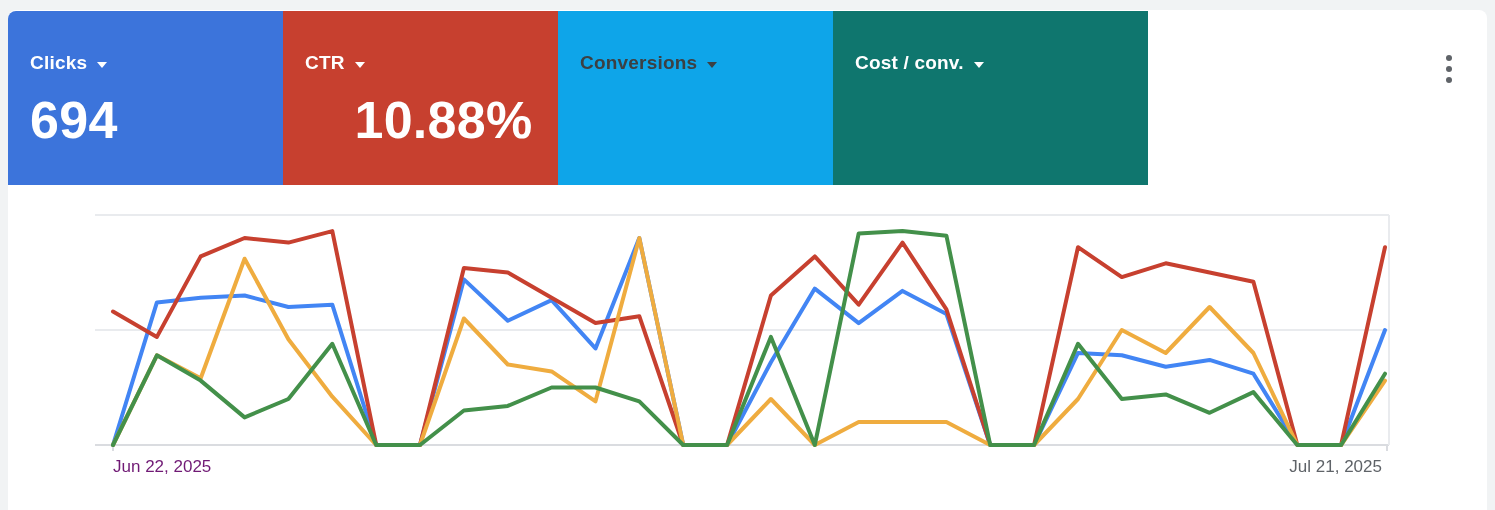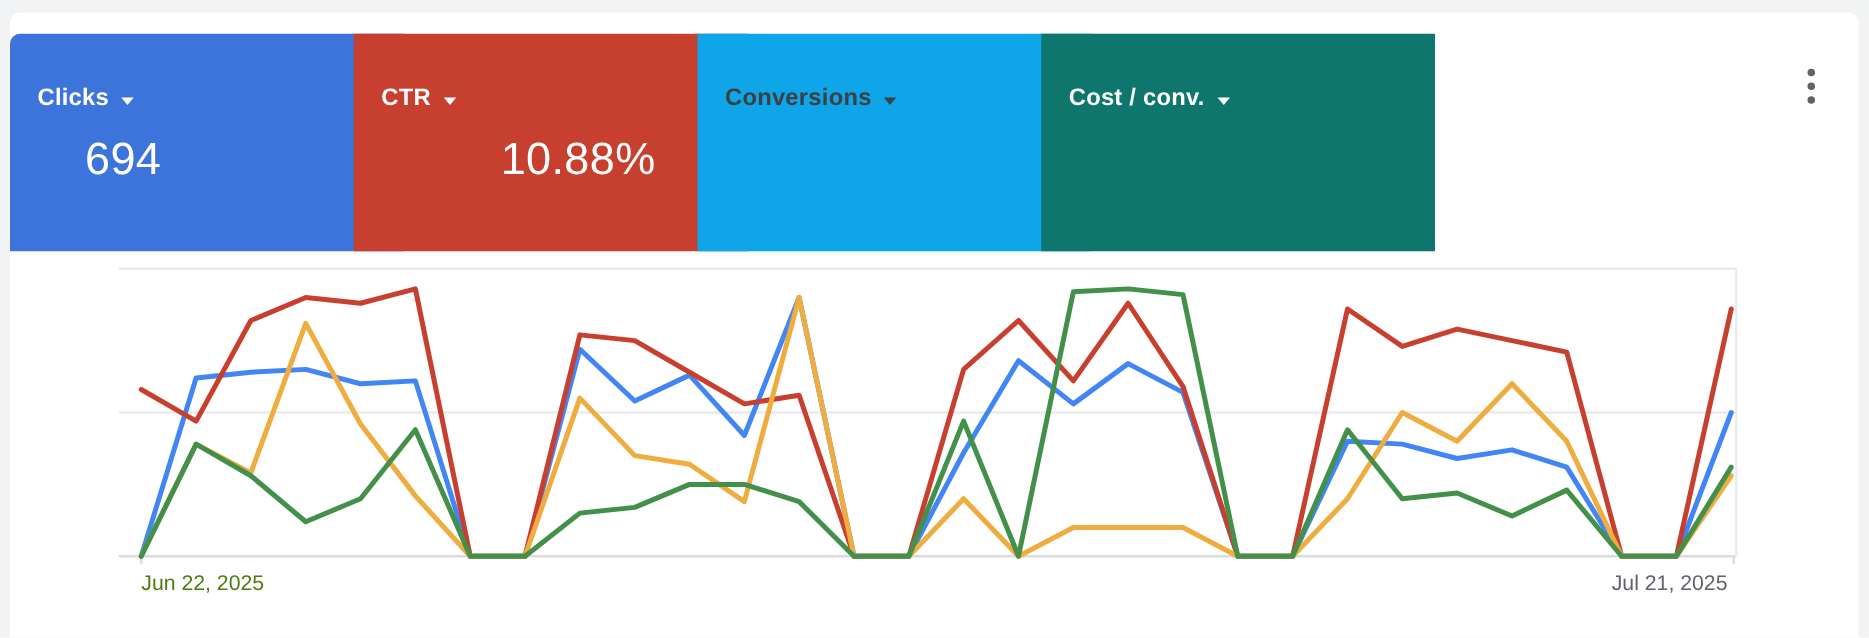--- a/index.html
+++ b/index.html
@@ -7,34 +7,34 @@
   body {
     width:1495px; height:510px; position:relative; overflow:hidden;
     background:#F1F3F4;
     font-family:"Liberation Sans", sans-serif;
   }
   .surface {
     position:absolute; left:8px; top:10px; width:1479px; height:500px;
     background:#FFFFFF; border-radius:8px 8px 0 0;
   }
   .metric-card {
-    position:absolute; top:27px; width:315px; height:174px;
+    position:absolute; top:11px; width:315px; height:174px;
     box-sizing:border-box; padding:41px 16px 0 22px; cursor:pointer;
   }
   .metric-card.first { border-top-left-radius:8px; }
   .card-label-row {
     display:flex; align-items:center;
     font-size:19px; font-weight:bold; letter-spacing:0.2px; line-height:22px;
   }
   .arrow {
     width:0; height:0; margin-left:10px; margin-top:4px;
     border-left:5.5px solid transparent; border-right:5.5px solid transparent;
     border-top:6.5px solid currentColor;
   }
-  .card-value { font-size:36px; font-weight:normal; margin-top:16px; letter-spacing:0.3px;margin-left:38px; }
+  .card-value { font-size:52px; font-weight:bold; margin-top:16px; letter-spacing:0.3px; }
   .kebab {
     position:absolute; left:1435px; top:46px; width:28px; height:46px;
     display:flex; flex-direction:column; align-items:center; justify-content:center;
     gap:5px; background:none; border:none; cursor:pointer; padding:0;
   }
   .kebab .dot { width:6px; height:6px; border-radius:50%; }
   svg.chart { position:absolute; left:0; top:0; pointer-events:none; }
   .grid { stroke:#E9EBEE; stroke-width:2; }
   .grid.base { stroke:#DADCE0; }
   .tick { stroke:#DADCE0; stroke-width:2; }
@@ -93,14 +93,14 @@
   <line class="tick" x1="113" y1="445" x2="113" y2="451"></line>
   <line class="tick" x1="1387" y1="445" x2="1387" y2="451"></line>
   <g>
       <polyline points="113.0,445.0 156.9,302.4 200.7,297.8 244.6,295.5 288.4,307.0 332.3,304.7 376.2,445.0 420.0,445.0 463.9,279.4 507.8,320.8 551.6,300.1 595.5,348.4 639.3,238.0 683.2,445.0 727.1,445.0 770.9,362.2 814.8,288.6 858.7,323.1 902.5,290.9 946.4,313.9 990.2,445.0 1034.1,445.0 1078.0,353.0 1121.8,355.3 1165.7,366.8 1209.6,359.9 1253.4,373.7 1297.3,445.0 1341.1,445.0 1385.0,330.0" fill="none" stroke="#4285F4" stroke-width="4" stroke-linejoin="round" stroke-linecap="round"></polyline>
       <polyline points="113.0,311.6 156.9,336.9 200.7,256.4 244.6,238.0 288.4,242.6 332.3,231.1 376.2,445.0 420.0,445.0 463.9,267.9 507.8,272.5 551.6,297.8 595.5,323.1 639.3,316.2 683.2,445.0 727.1,445.0 770.9,295.5 814.8,256.4 858.7,304.7 902.5,242.6 946.4,309.3 990.2,445.0 1034.1,445.0 1078.0,247.2 1121.8,277.1 1165.7,263.3 1209.6,272.5 1253.4,281.7 1297.3,445.0 1341.1,445.0 1385.0,247.2" fill="none" stroke="#C7402F" stroke-width="4" stroke-linejoin="round" stroke-linecap="round"></polyline>
       <polyline points="113.0,445.0 156.9,355.3 200.7,378.3 244.6,258.7 288.4,339.2 332.3,396.7 376.2,445.0 420.0,445.0 463.9,318.5 507.8,364.5 551.6,371.4 595.5,401.3 639.3,238.0 683.2,445.0 727.1,445.0 770.9,399.0 814.8,445.0 858.7,422.0 902.5,422.0 946.4,422.0 990.2,445.0 1034.1,445.0 1078.0,399.0 1121.8,330.0 1165.7,353.0 1209.6,307.0 1253.4,353.0 1297.3,445.0 1341.1,445.0 1385.0,380.6" fill="none" stroke="#EFAC3F" stroke-width="4" stroke-linejoin="round" stroke-linecap="round"></polyline>
       <polyline points="113.0,445.0 156.9,355.3 200.7,380.6 244.6,417.4 288.4,399.0 332.3,343.8 376.2,445.0 420.0,445.0 463.9,410.5 507.8,405.9 551.6,387.5 595.5,387.5 639.3,401.3 683.2,445.0 727.1,445.0 770.9,336.9 814.8,445.0 858.7,233.4 902.5,231.1 946.4,235.7 990.2,445.0 1034.1,445.0 1078.0,343.8 1121.8,399.0 1165.7,394.4 1209.6,412.8 1253.4,392.1 1297.3,445.0 1341.1,445.0 1385.0,373.7" fill="none" stroke="#43904A" stroke-width="4" stroke-linejoin="round" stroke-linecap="round"></polyline>
     </g>
 </svg>
 
-<div class="date-label start" style="color: #4d7c0f;">Jun 22, 2025</div>
+<div class="date-label start" style="color: #701a75;">Jun 22, 2025</div>
 <div class="date-label end" style="color: rgb(95, 99, 104);">Jul 21, 2025</div>
 
 </body></html>

